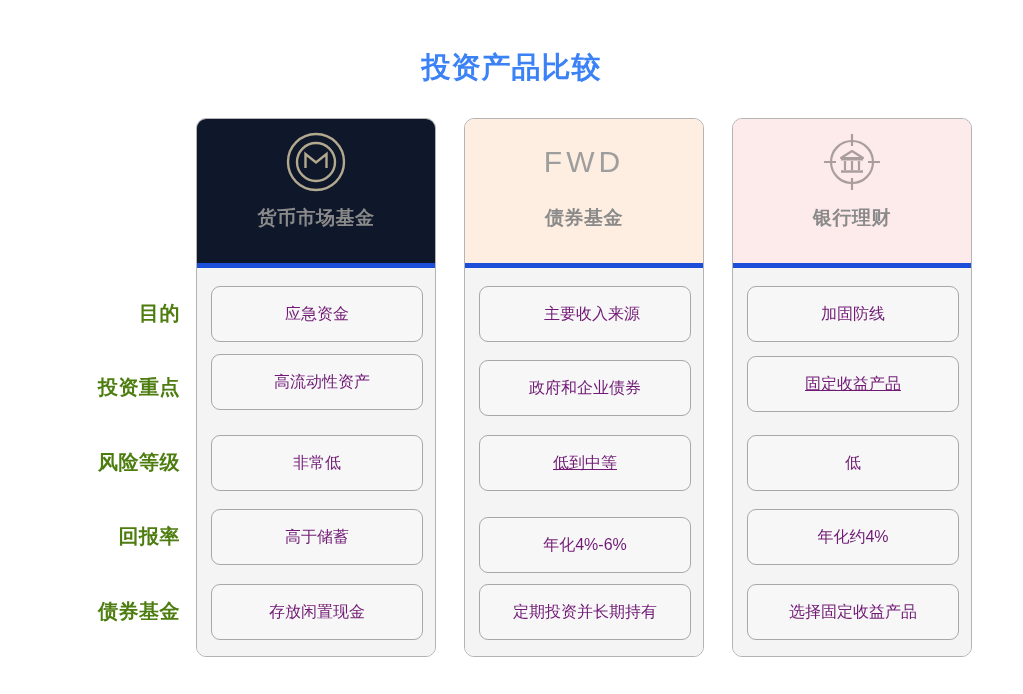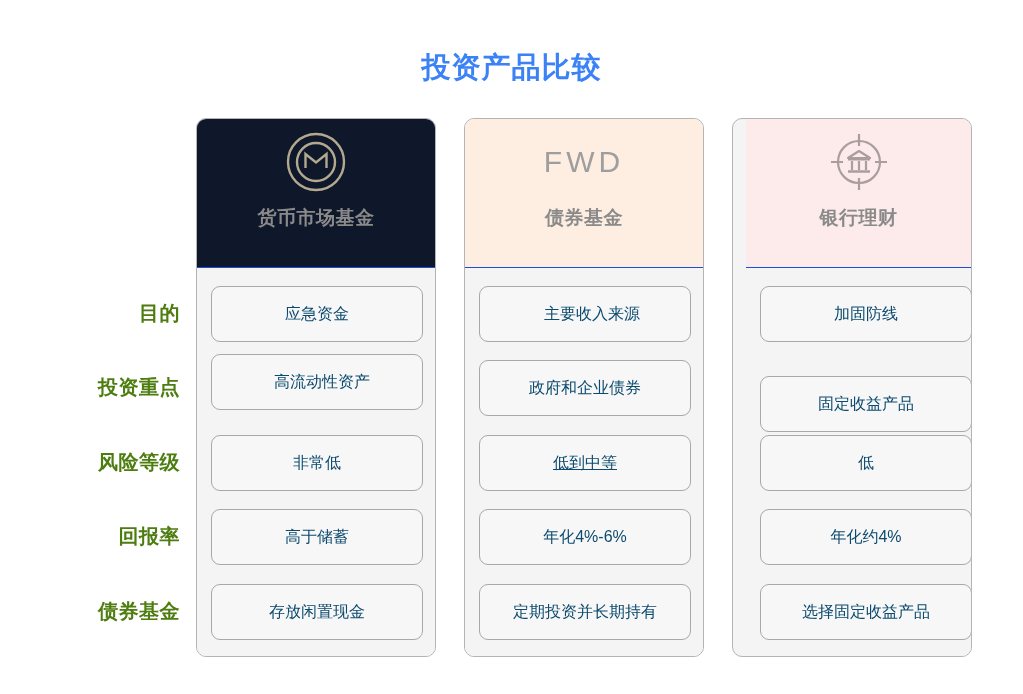--- a/index.html
+++ b/index.html
@@ -64,21 +64,21 @@
     height: 539px;
     border: 1px solid #b4b4b4;
     border-radius: 10px;
     background: #f4f4f4;
     box-sizing: border-box;
     overflow: hidden;
   }
   .card-header {
     position: relative;
     height: 149px;
-    border-bottom: 1px solid #1d4ed8;
+    border-bottom: 5px solid #1d4ed8;
     box-sizing: border-box;
     display: flex;
     flex-direction: column;
     align-items: center;
     justify-content: flex-start;
   }
   .card-logo {
     height: 86px;
     display: flex;
     align-items: center;
@@ -109,21 +109,21 @@
     width: 212px;
     height: 56px;
     border: 1px solid #a8a8a8;
     border-radius: 9px;
     background: #f7f7f7;
     box-sizing: border-box;
     display: flex;
     align-items: center;
     justify-content: center;
     font-size: 16px;
-    color: #0c4a6e;
+    color: #701a75;
     text-align: center;
     line-height: 1.2;
     padding: 0 6px;
   }
 
   .icon-svg { display: block; }
 </style>
 </head>
 <body>
 
@@ -163,46 +163,46 @@
     <div class="card-header" style="background:#fdeee1;">
       <div class="card-logo">
         <span class="fwd-logo">FWD</span>
       </div>
       <div class="card-title">债券基金</div>
     </div>
     <div class="card-body">
       <div class="cell" style="top:18px;padding-left:20px;">主要收入来源</div>
       <div class="cell" style="top:92px;">政府和企业债券</div>
       <div class="cell" style="top:167px;text-decoration:underline;">低到中等</div>
-      <div class="cell" style="top:241px;">年化4%-6%</div>
+      <div class="cell" style="top:249px;">年化4%-6%</div>
       <div class="cell" style="top:316px;">定期投资并长期持有</div>
     </div>
   </div>
 
-  <div class="card" style="left:732px;padding-left:13px;">
+  <div class="card" style="left:732px;">
     <div class="card-header" style="background:#fdeaea;">
       <div class="card-logo">
         <svg class="icon-svg" width="64" height="64" viewBox="0 0 64 64">
           <circle cx="32" cy="32" r="21" fill="none" stroke="#a99d9d" stroke-width="2.2"></circle>
           <line x1="32" y1="4" x2="32" y2="16" stroke="#a99d9d" stroke-width="2.2"></line>
           <line x1="32" y1="48" x2="32" y2="60" stroke="#a99d9d" stroke-width="2.2"></line>
           <line x1="4" y1="32" x2="16" y2="32" stroke="#a99d9d" stroke-width="2.2"></line>
           <line x1="48" y1="32" x2="60" y2="32" stroke="#a99d9d" stroke-width="2.2"></line>
           <path d="M21 28 L32 21 L43 28 Z" fill="none" stroke="#a99d9d" stroke-width="2.2" stroke-linejoin="round"></path>
           <line x1="21" y1="29.5" x2="43" y2="29.5" stroke="#a99d9d" stroke-width="2.2"></line>
           <line x1="25" y1="31" x2="25" y2="40" stroke="#a99d9d" stroke-width="2.2"></line>
           <line x1="32" y1="31" x2="32" y2="40" stroke="#a99d9d" stroke-width="2.2"></line>
           <line x1="39" y1="31" x2="39" y2="40" stroke="#a99d9d" stroke-width="2.2"></line>
           <line x1="21" y1="41.5" x2="43" y2="41.5" stroke="#a99d9d" stroke-width="2.4"></line>
         </svg>
       </div>
       <div class="card-title">银行理财</div>
     </div>
     <div class="card-body">
       <div class="cell" style="top:18px;">加固防线</div>
-      <div class="cell" style="top:108px;">固定收益产品</div>
+      <div class="cell" style="top:88px;text-decoration:underline;">固定收益产品</div>
       <div class="cell" style="top:167px;">低</div>
       <div class="cell" style="top:241px;">年化约4%</div>
       <div class="cell" style="top:316px;">选择固定收益产品</div>
     </div>
   </div>
 
 </div>
 
 </body></html>

